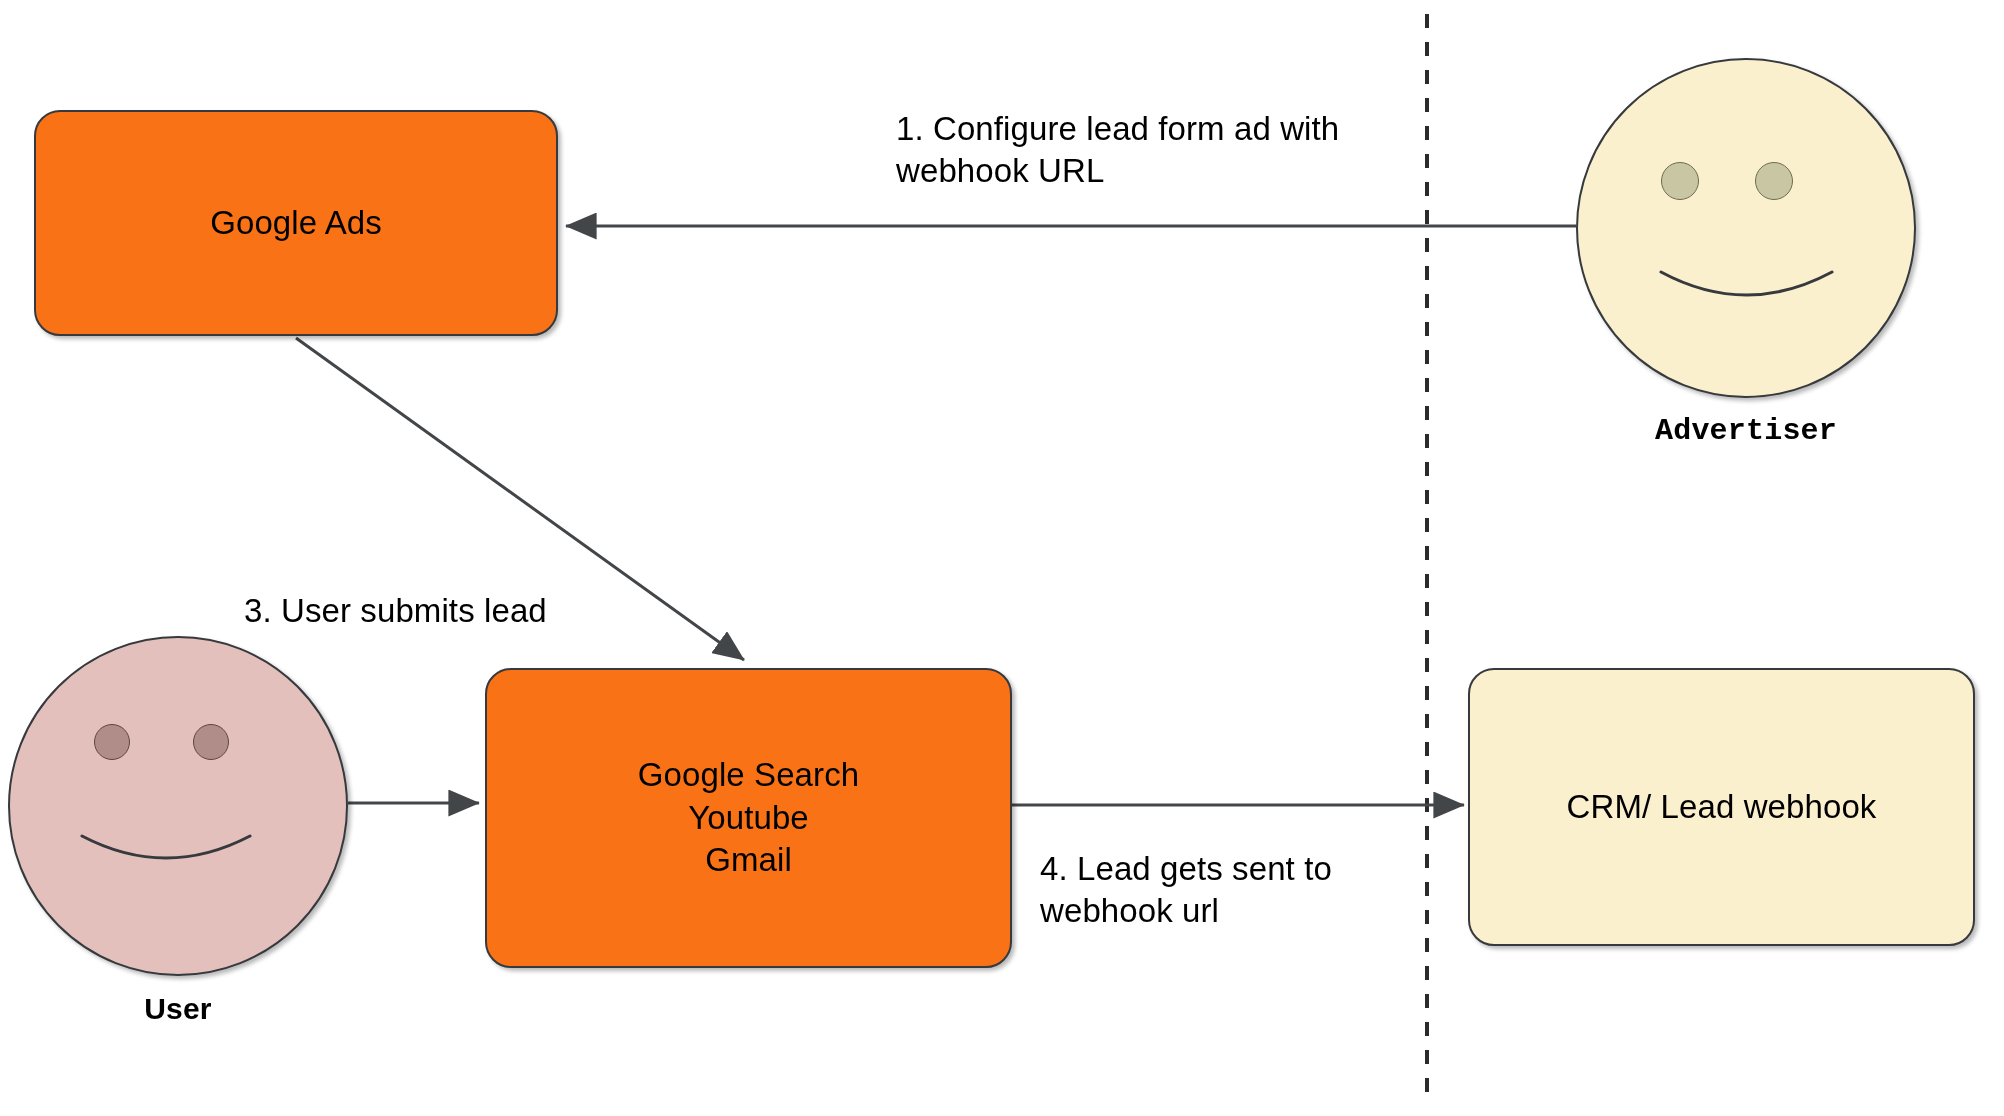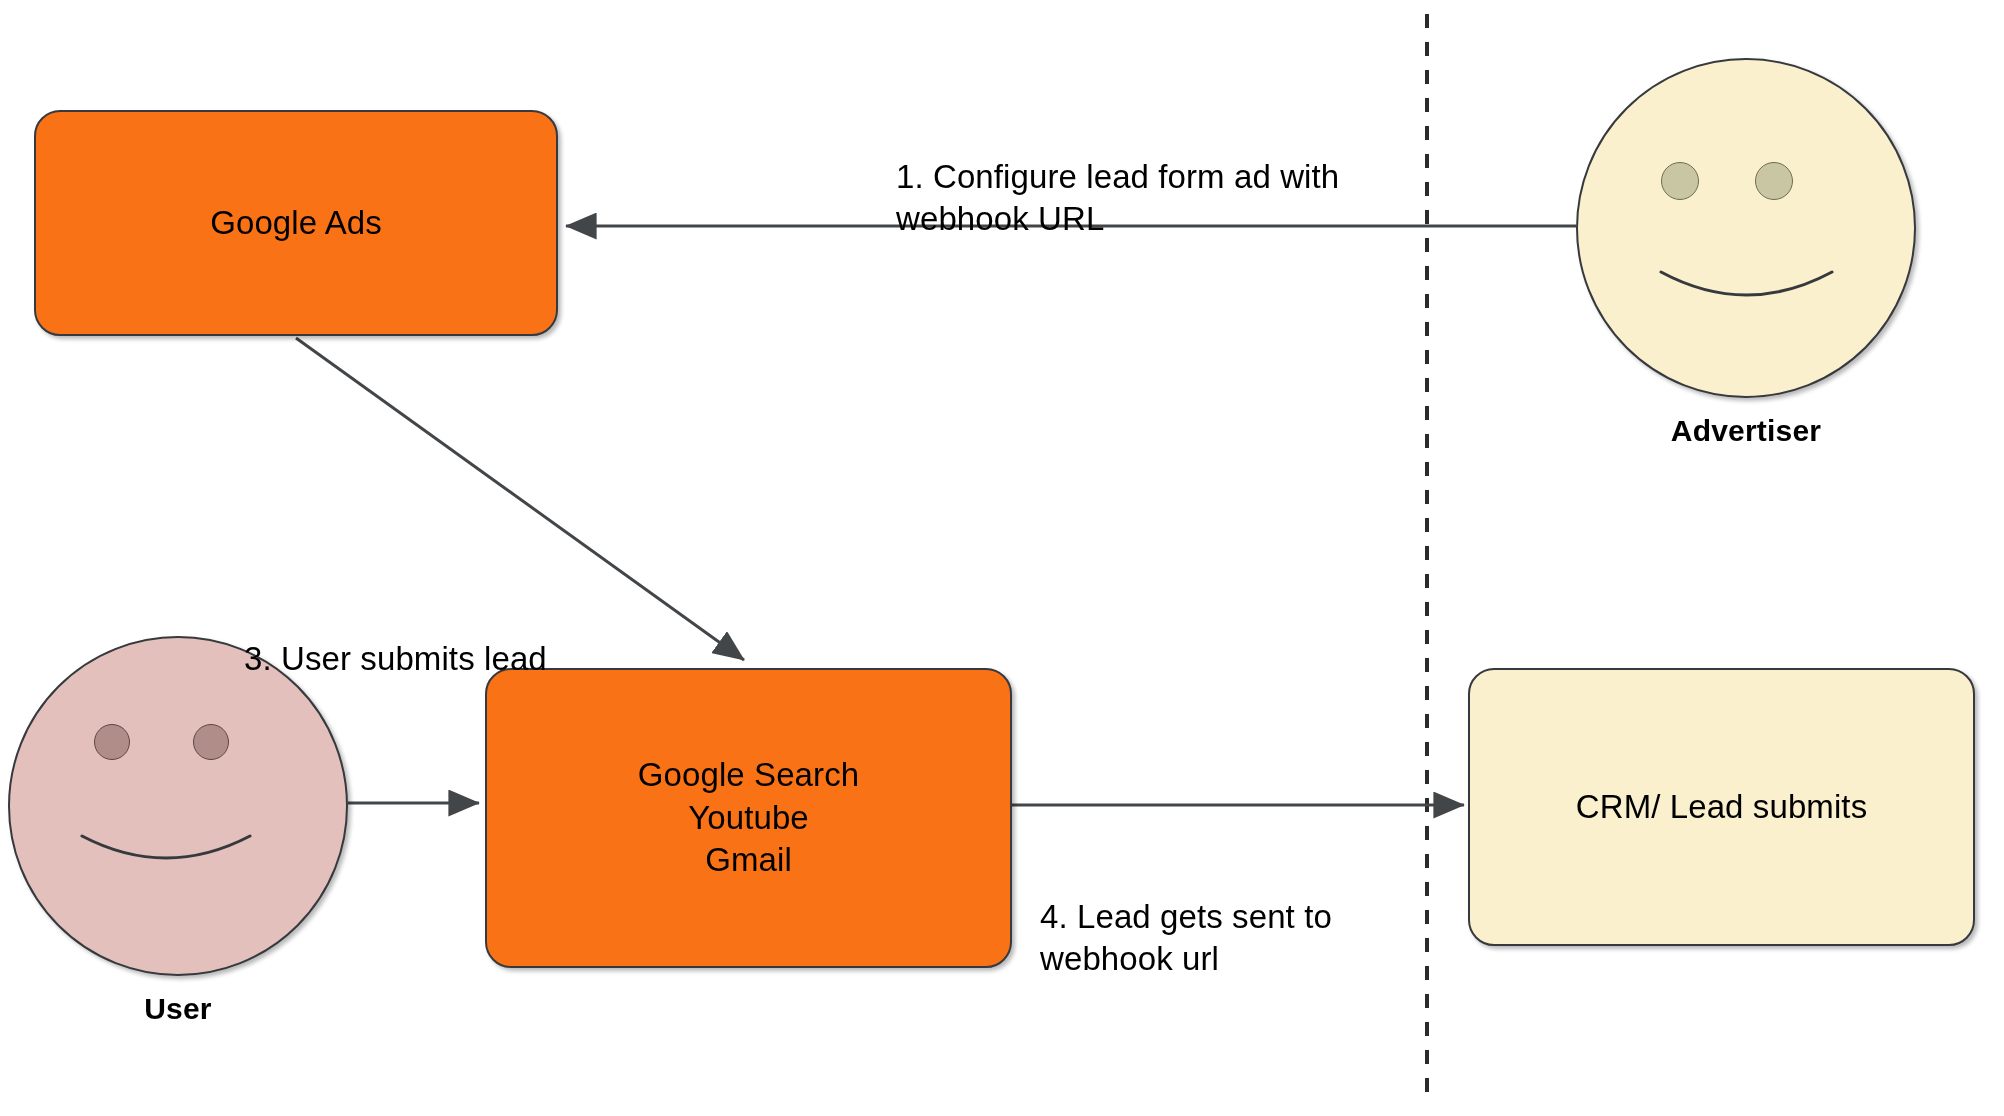--- a/index.html
+++ b/index.html
@@ -91,21 +91,20 @@
   }
 
   
   .edge-label {
     position: absolute;
     font-size: 33px;
     line-height: 1.28;
     color: #000;
     white-space: pre-line;
     letter-spacing: 0.1px;
-    margin-top: 48px;
   }
 </style>
 </head>
 <body>
 
 <div id="canvas">
 
   <svg id="edges" viewBox="0 0 2004 1116">
     <defs>
       <marker id="arrowhead" markerWidth="11" markerHeight="9" refX="10.2" refY="4.5" orient="auto" markerUnits="strokeWidth">
@@ -128,33 +127,33 @@
     <span class="node-label">Google Ads</span>
   </div>
 
   <div class="node node-box box-blue" style="left:485px; top:668px; width:527px; height:300px;">
     <span class="node-label">Google Search
 Youtube
 Gmail</span>
   </div>
 
   <div class="node node-box box-cream" style="left:1468px; top:668px; width:507px; height:278px;">
-    <span class="node-label">CRM/ Lead submits</span>
+    <span class="node-label">CRM/ Lead webhook</span>
   </div>
 
   <div class="actor" style="left:1576px; top:58px; width:340px; height:390px;">
     <div class="actor-face face-cream" style="width:340px; height:340px;"></div>
     <div class="eye eye-cream" style="left:85px; top:104px; width:38px; height:38px;"></div>
     <div class="eye eye-cream" style="left:179px; top:104px; width:38px; height:38px;"></div>
     <div class="mouth" style="left:83px; top:212px; width:175px; height:40px;">
       <svg width="175" height="40" viewBox="0 0 175 40">
         <path d="M2,2 Q87.5,48 173,2" fill="none" stroke="#36393d" stroke-width="3" stroke-linecap="round"></path>
       </svg>
     </div>
-    <div class="actor-name" style="top:356px;">Advertiser</div>
+    <div class="actor-name" style="top:356px;font-family:Liberation Mono, monospace;">Advertiser</div>
   </div>
 
   <div class="actor" style="left:8px; top:636px; width:340px; height:390px;">
     <div class="actor-face face-rose" style="width:340px; height:340px;"></div>
     <div class="eye eye-rose" style="left:86px; top:88px; width:36px; height:36px;"></div>
     <div class="eye eye-rose" style="left:185px; top:88px; width:36px; height:36px;"></div>
     <div class="mouth" style="left:72px; top:198px; width:172px; height:40px;">
       <svg width="172" height="40" viewBox="0 0 172 40">
         <path d="M2,2 Q86,46 170,2" fill="none" stroke="#36393d" stroke-width="3" stroke-linecap="round"></path>
       </svg>

